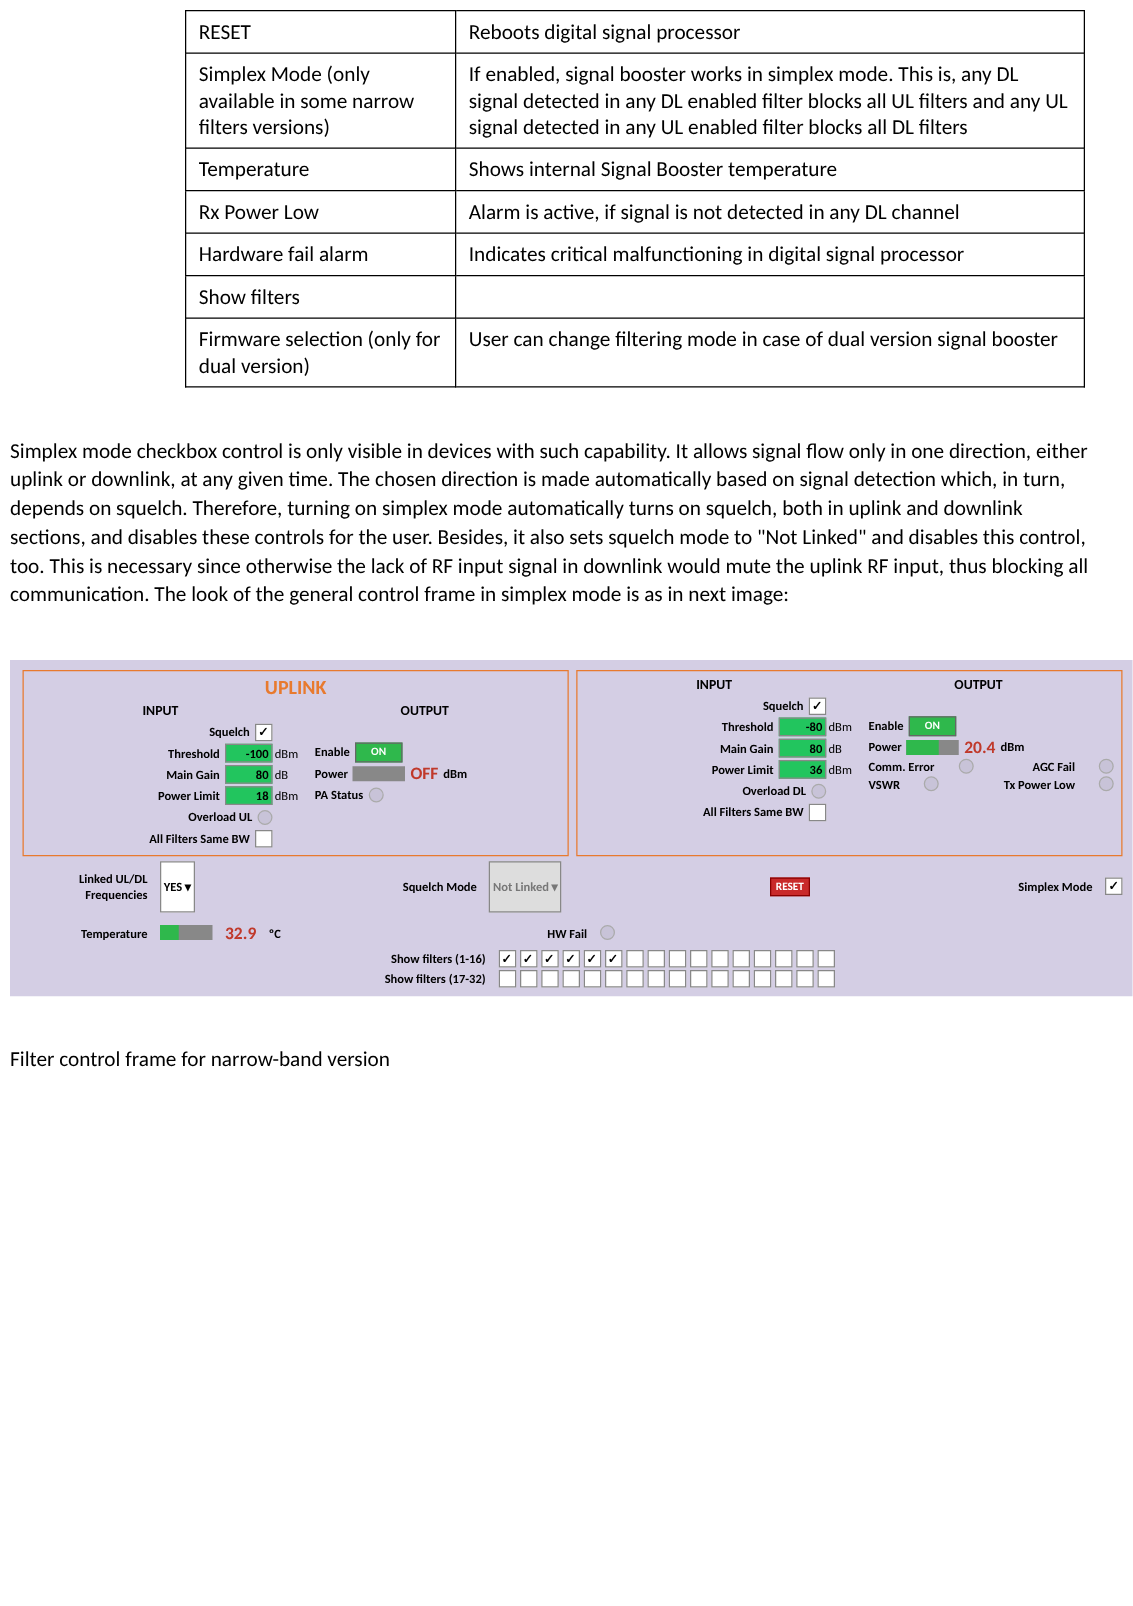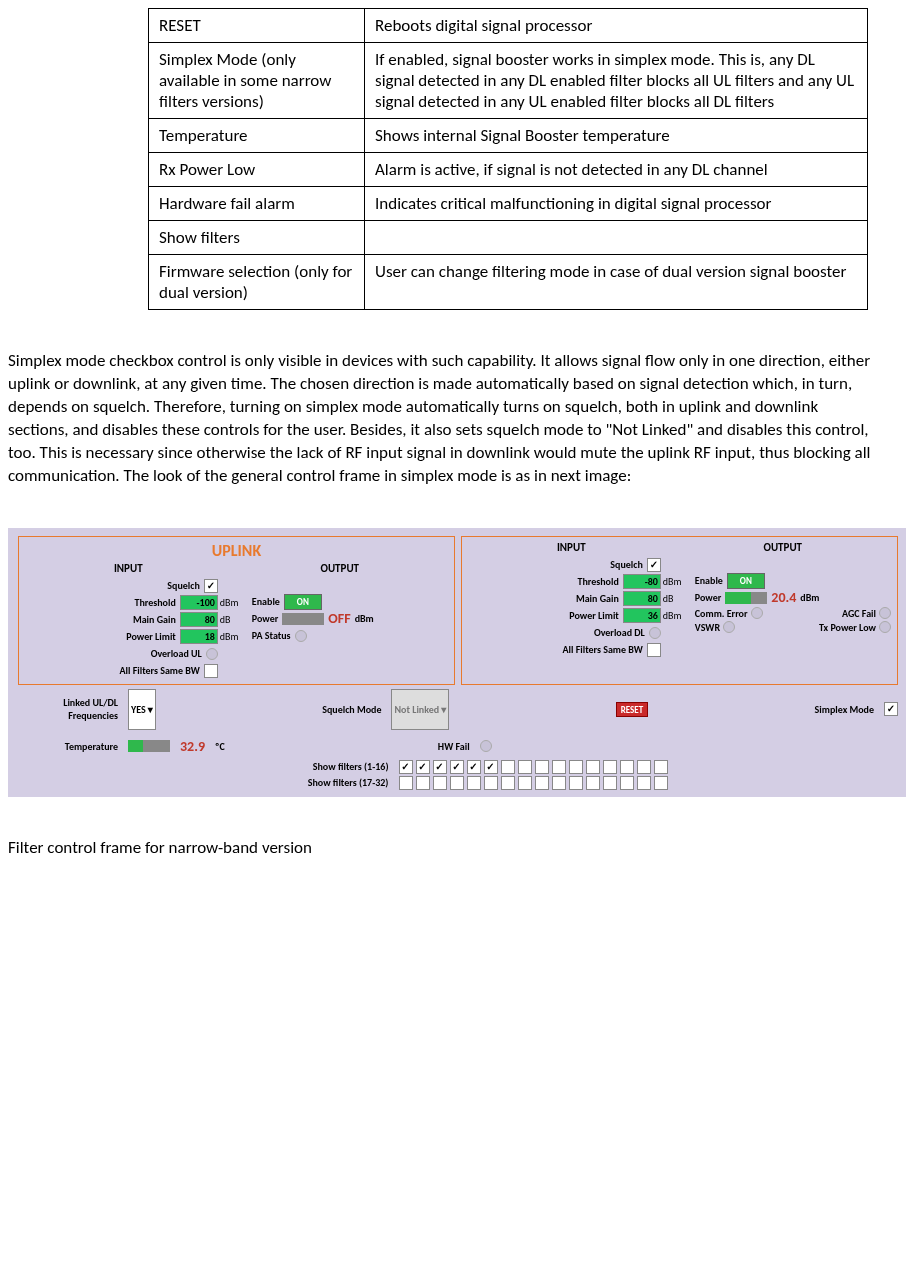--- a/index.html
+++ b/index.html
@@ -30,21 +30,21 @@
 .midrow .spacer{flex:1}
 .select{background:#fff;border:1px solid #888;font-size:10px;padding:12px 2px;height:15px;display:inline-flex;align-items:center;gap:2px}
 .select.dis{background:#ddd;color:#777}
 .resetbtn{background:#c92a2a;color:#fff;font-size:9px;font-weight:bold;padding:1px 4px;border:1px solid #800}
 .filtrow{display:flex;align-items:center;gap:6px;padding:1px 10px;font-size:10px;font-weight:bold;justify-content:center}
 .filtrow .lbl{width:140px;text-align:right;margin-right:4px}
 .chkrow{display:flex;gap:3px}
 .orow{display:flex;align-items:center;font-size:10px;font-weight:bold;margin:1px 0;height:16px}
 .orow .lbl{margin-right:4px}
 .orow2{display:flex;justify-content:space-between;font-size:10px;font-weight:bold;margin:1px 0}
-.orow2 span{display:inline-flex;align-items:center;gap:3px}
+.orow2 span{display:inline-flex;align-items:center;gap:19px}
 </style>
 </head>
 <body>
 <div class="page">
 
 <table class="doc">
   <tbody id="tbody">
         <tr>
           <td>RESET</td>
           <td>Reboots digital signal processor</td>

